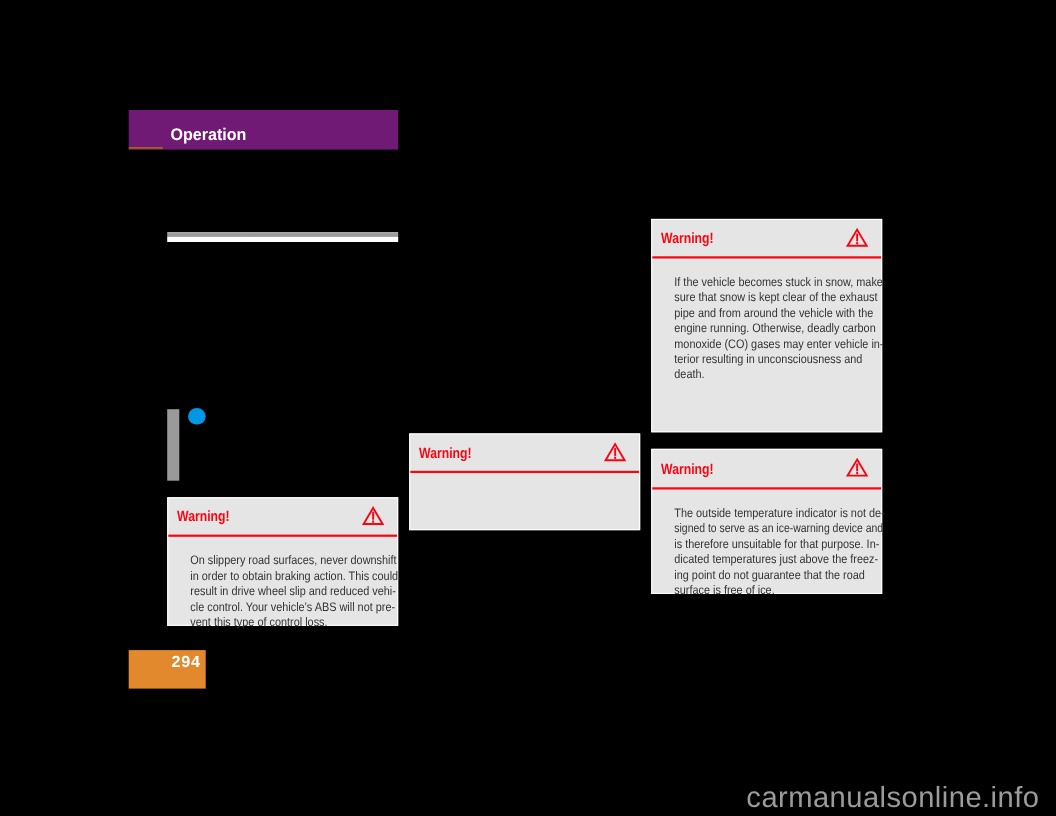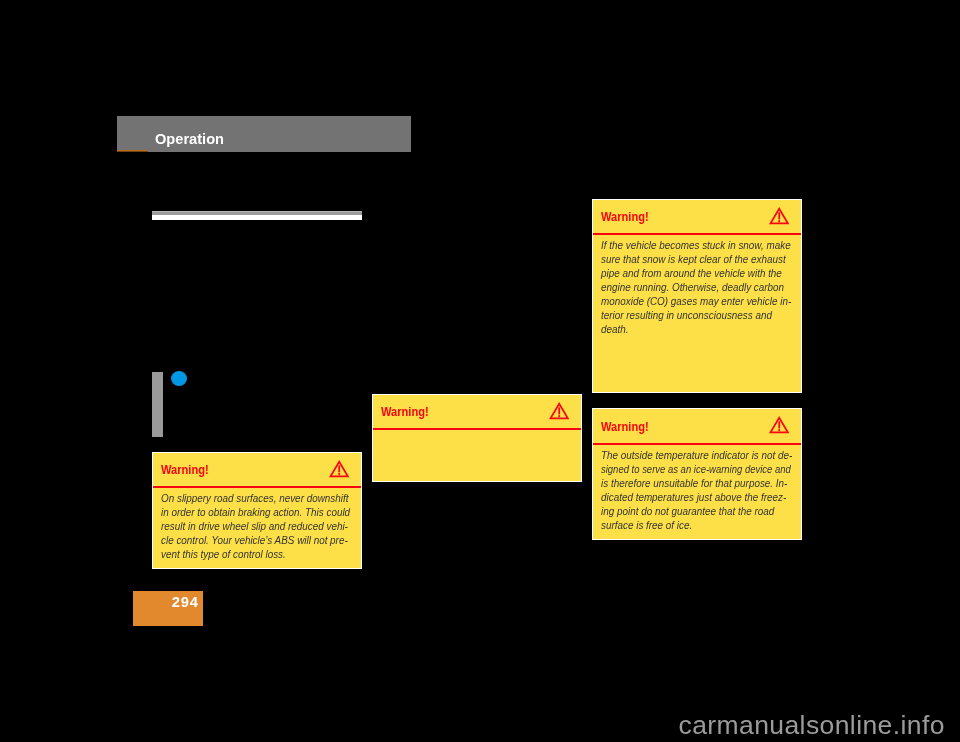--- a/index.html
+++ b/index.html
@@ -7,22 +7,22 @@
   body {
     width:960px; height:742px; background:#000000;
     font-family:"Liberation Sans", sans-serif;
     overflow:hidden; position:relative;
     -webkit-font-smoothing:antialiased;
   }
   .page { position:absolute; left:0; top:0; width:960px; height:742px; }
 
   
   .section-tab {
-    position:absolute; left:117px; top:116px; width:294px; height:36px;
-    background:#737373;
+    position:absolute; left:117px; top:100px; width:245px; height:36px;
+    background:#701a75;
   }
   .section-tab .label {
     position:absolute; left:37.5px; top:23.1px;
     color:#ffffff; font-size:15.3px; font-weight:bold;
     line-height:0; white-space:nowrap;
     transform:scaleX(0.955); transform-origin:left top;
   }
   .section-tab .shade {
     position:absolute; left:0.4px; bottom:0; width:30.4px; height:2.2px;
     background:linear-gradient(to bottom, #d6822a 0%, #a35c18 45%, #4a2a0c 100%);
@@ -33,45 +33,45 @@
   .rule .top { position:absolute; left:0; top:0; width:210.7px; height:3.9px;
                background:linear-gradient(to bottom,#c4c4c4 0%,#9b9b9b 38%,#9b9b9b 100%); }
   .rule .bot { position:absolute; left:0; top:3.9px; width:210.7px; height:4.8px; background:#ffffff; }
 
   
   .gray-bar { position:absolute; left:151.7px; top:371.6px; width:11.4px; height:65.4px; background:#9a9a9a; }
   .blue-dot { position:absolute; left:170.8px; top:371.2px; width:16.3px; height:15.2px; background:#0098e4; border-radius:50%; }
 
   
   .warn {
-    position:absolute; background:#fde047;
+    position:absolute; background:#e5e5e5;
     border:1.6px solid #ffffff;
     box-sizing:border-box;
   }
   .warn .head { position:relative; height:34px; }
   .warn .head .ttl {
     position:absolute; left:8px; top:10.7px;
     color:#fa0411; font-size:13.5px; font-weight:bold;
     line-height:13.5px; white-space:nowrap;
     transform:scaleX(0.822); transform-origin:left top;
   }
   .warn .head .tri { position:absolute; left:176.2px; top:7.1px; width:20.4px; height:17.3px; overflow:visible; }
   .warn .hr { position:absolute; left:0; width:100%; height:2px; background:#fa0411; top:33.6px; }
   .warn .body { position:absolute; left:8.7px; top:38.2px; width:192px; }
-  .warn .para { margin:0;font-style:italic; }
+  .warn .para { margin:12px; }
   .warn .para + .para { margin-top:5.2px; }
   .warn .ln {
     font-size:11.2px; line-height:14.08px;
     color:#333333; white-space:nowrap;
     transform:scaleX(0.884); transform-origin:left top;
     height:14.08px;
   }
 
   
-  .pageno { position:absolute; left:116.7px; top:590.7px; width:70.4px; height:35.5px; background:#e2892e;margin-left:16px; }
+  .pageno { position:absolute; left:116.7px; top:590.7px; width:70.4px; height:35.5px; background:#e2892e; }
   .pageno span {
     position:absolute; right:4.5px; top:11.8px; color:#ffffff;
     font-size:14.7px; font-weight:bold; letter-spacing:0.75px;
     line-height:0; white-space:nowrap;
   }
 
   
   .watermark {
     position:absolute; left:678.5px; top:724.9px;
     color:#9b9b9b; font-size:26.5px; letter-spacing:0.41px;

